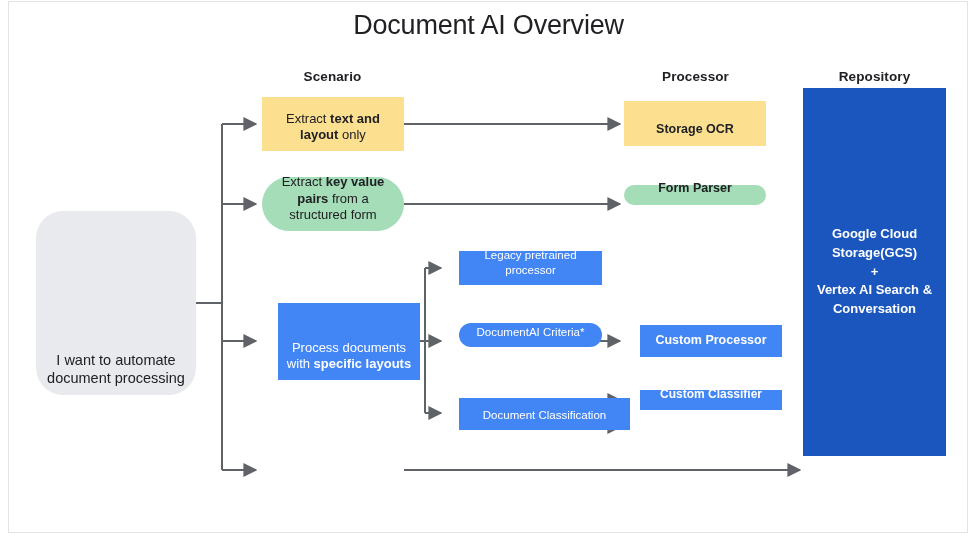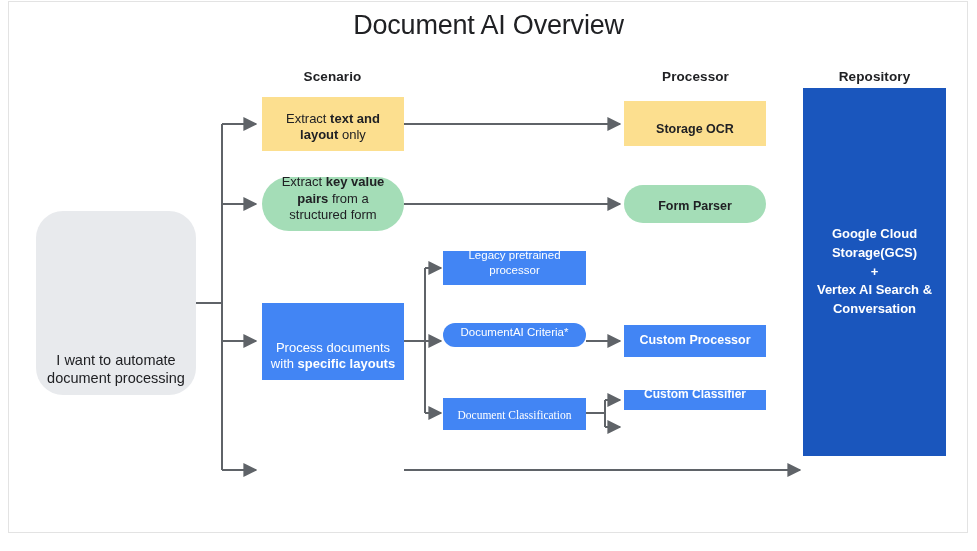--- a/index.html
+++ b/index.html
@@ -55,21 +55,21 @@
     align-items: flex-end;
     justify-content: center;
     text-align: center;
     line-height: 1.25;
     padding: 8px 6px;
   }
   .node span { display: block; }
   .n-gray   { background: #e8eaed; color: #202124; font-size: 14.5px; font-weight: 400; }
   .n-yellow { background: #fcdf8f; color: #202124; }
   .n-green  { background: #a4ddb7; color: #202124; border-radius: 27px; }
-  .n-blue   { background: #4285f4; color: #ffffff; }
+  .n-blue   { background: #4285f4; color: #ffffff; margin-left: 16px; }
   .n-dblue  { background: #1a56bd; color: #ffffff; }
   .t-bold   { font-weight: bold; }
   .t-reg    { font-weight: 400; }
   b { font-weight: bold; }
   #repository {
     position: absolute;
     background: #1a56bd;
     color: #ffffff;
     display: flex;
     align-items: center;
@@ -152,29 +152,29 @@
 
 
   <div class="node n-blue t-reg" style="left:443px; top:251px; width:143px; height:34px; font-size:11.5px;">
     <span>Legacy pretrained processor</span>
   </div>
 
   <div class="node n-blue t-reg" style="left:443px; top:323px; width:143px; height:24px; font-size:11.5px;border-radius:18px;">
     <span>Document meets DocumentAI Criteria*</span>
   </div>
 
-  <div class="node n-blue t-reg" style="left:443px; top:398px; width:143px; height:32px; font-size:11.5px;font-family:Liberation Serif, serif;">
+  <div class="node n-blue t-reg" style="left:443px; top:398px; width:171px; height:32px; font-size:11.5px;">
     <span>Document Classification</span>
   </div>
 
   <div class="node n-yellow t-bold" style="left:624px; top:101px; width:142px; height:45px; font-size:12.5px;">
     <span>Storage OCR</span>
   </div>
 
-  <div class="node n-green t-bold" style="left:624px; top:185px; width:142px; height:38px; font-size:12.5px;">
+  <div class="node n-green t-bold" style="left:624px; top:185px; width:142px; height:20px; font-size:12.5px;">
     <span>Form Parser</span>
   </div>
 
   <div class="node n-blue t-bold" style="left:624px; top:325px; width:142px; height:32px; font-size:12.5px;">
     <span>Custom Processor</span>
   </div>
 
   <div class="node n-blue t-bold" style="left:624px; top:390px; width:142px; height:20px; font-size:12px;">
     <span>Custom Classifier</span>
   </div>

